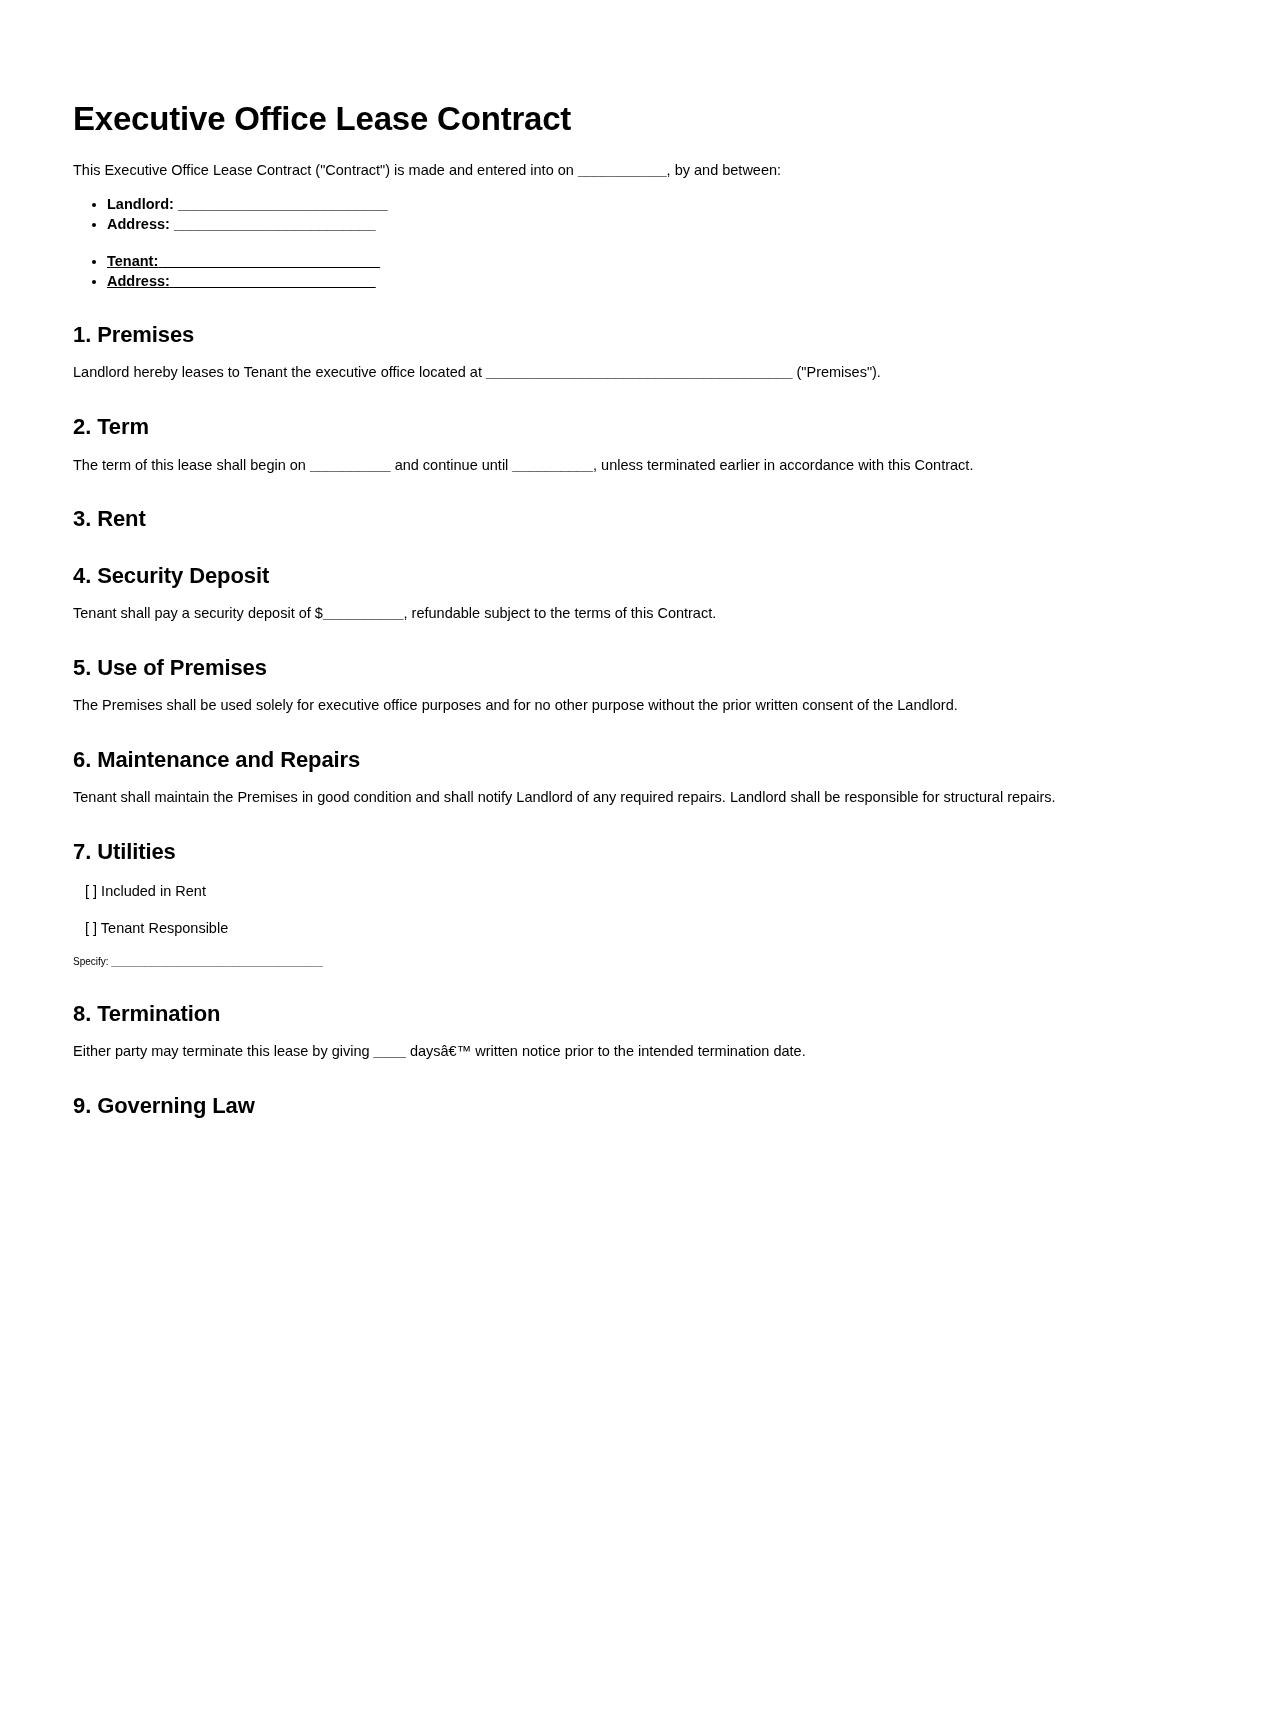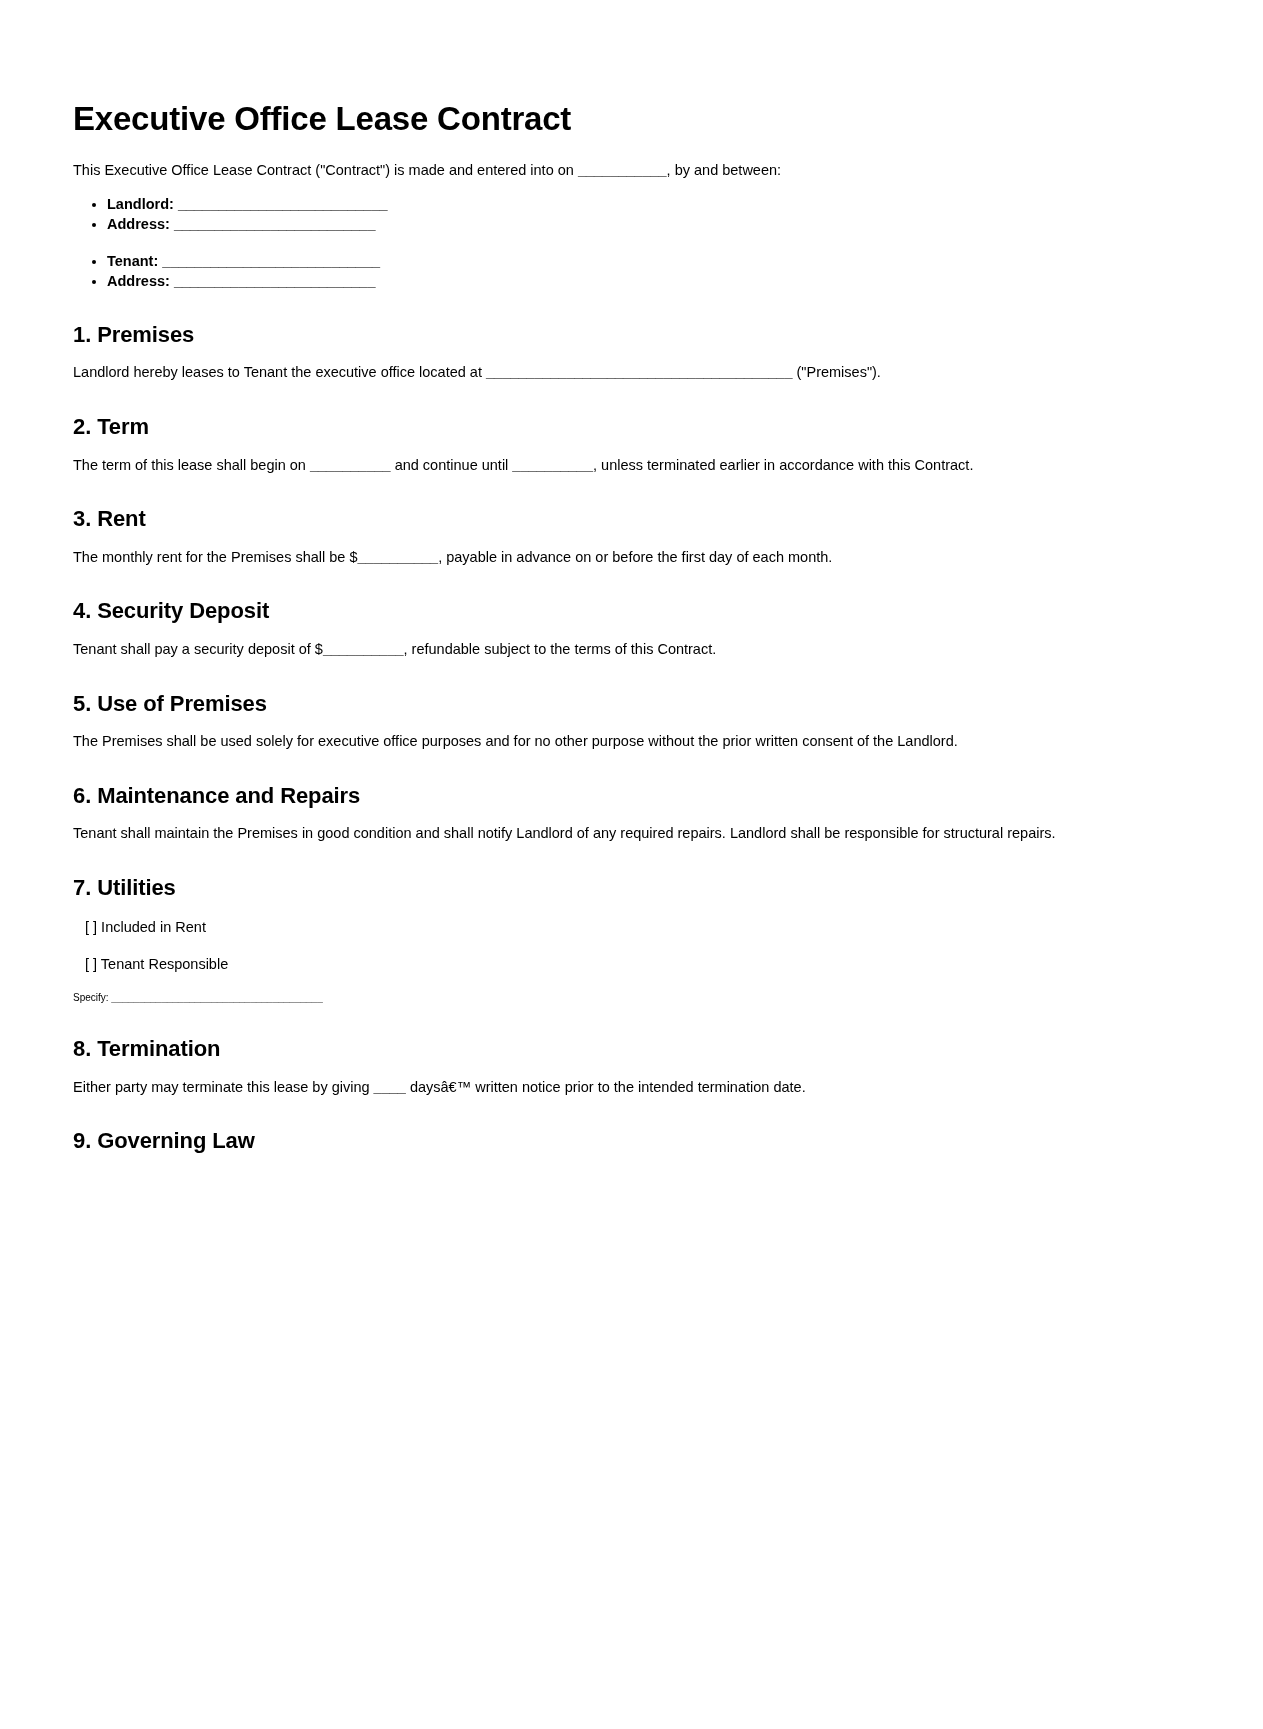--- a/index.html
+++ b/index.html
@@ -45,20 +45,21 @@
     padding-left: 34px;
   }
   .party-list li {
     font-size: 14.5px;
     font-weight: bold;
     line-height: 1.42;
     margin: 0;
   }
   .party-list.second {
     margin-top: 16px;
+    text-decoration: underline;
   }
 
   h2.section-head {
     font-size: 22px;
     font-weight: bold;
     line-height: 1.2;
     margin: 30px 0 14px 0;
     letter-spacing: -0.1px;
   }
 
@@ -107,21 +108,20 @@
     <li><span>Address:</span>
       <span class="blank">_________________________</span></li>
   </ul>
 
   <div id="sections-root">
       <h2 class="section-head">1. Premises</h2>
       <p class="para"><span>Landlord hereby leases to Tenant the executive office located at </span><span class="blank">______________________________________</span><span> ("Premises").</span></p>
       <h2 class="section-head">2. Term</h2>
       <p class="para"><span>The term of this lease shall begin on </span><span class="blank">__________</span><span> and continue until </span><span class="blank">__________</span><span>, unless terminated earlier in accordance with this Contract.</span></p>
       <h2 class="section-head">3. Rent</h2>
-      <p class="para"><span>The monthly rent for the Premises shall be $</span><span class="blank">__________</span><span>, payable in advance on or before the first day of each month.</span></p>
       <h2 class="section-head">4. Security Deposit</h2>
       <p class="para"><span>Tenant shall pay a security deposit of $</span><span class="blank">__________</span><span>, refundable subject to the terms of this Contract.</span></p>
       <h2 class="section-head">5. Use of Premises</h2>
       <p class="para"><span>The Premises shall be used solely for executive office purposes and for no other purpose without the prior written consent of the Landlord.</span></p>
       <h2 class="section-head">6. Maintenance and Repairs</h2>
       <p class="para"><span>Tenant shall maintain the Premises in good condition and shall notify Landlord of any required repairs. Landlord shall be responsible for structural repairs.</span></p>
     </div>
 
   <h2 class="section-head">7. Utilities</h2>
   <p class="checkline">[ ] Included in Rent</p>

